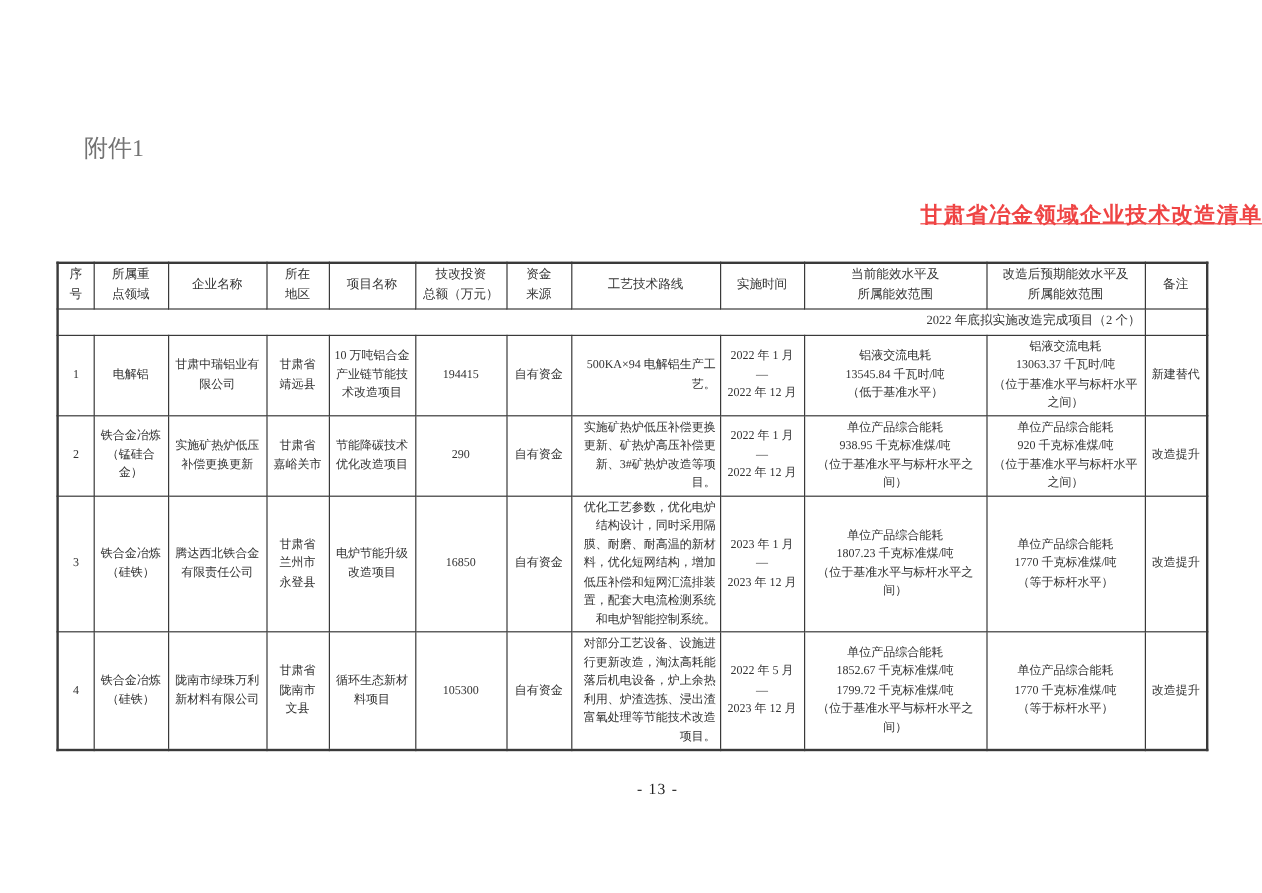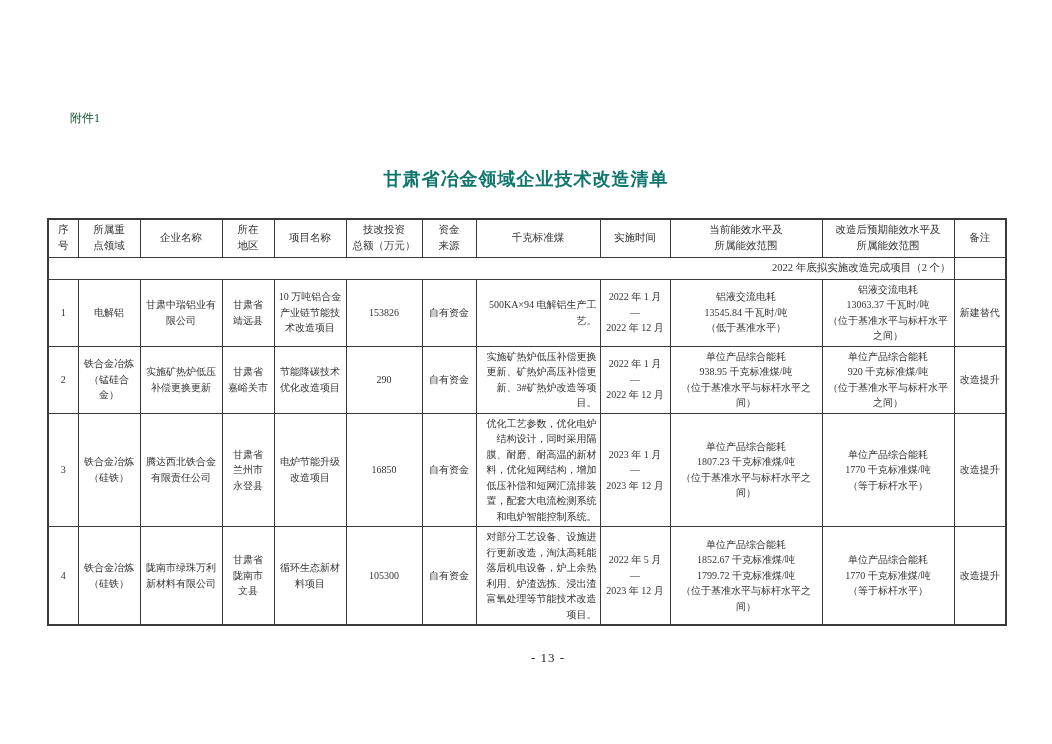--- a/index.html
+++ b/index.html
@@ -1,25 +1,25 @@
 <!DOCTYPE html>
 <html><head>
 <meta charset="utf-8">
 <style>
   html,body { margin:0; padding:0; background:#ffffff; }
   .page {
     position:relative; width:1052px; height:744px; background:#ffffff;
     font-family:"Liberation Serif","DejaVu Serif",serif; color:#2b2b2b; overflow:hidden;
   }
   .attachment {
-    position:absolute; left:70px; top:110px; font-size:12px; color:#14532d;
+    position:absolute; left:70px; top:110px; font-size:20px; color:#737373;
   }
   .doc-title {
-    position:absolute; left:0; right:0; top:167px; margin:0; text-align:center;
-    font-size:18px; font-weight:bold; letter-spacing:1px; color:#0f766e;
+    position:absolute; left:0; right:0; top:167px; margin:0; text-align:right;
+    font-size:18px; font-weight:bold; letter-spacing:1px; color:#ef4444;text-decoration:underline;
   }
   table.main {
     position:absolute; left:47px; top:218px; width:958px;
     border-collapse:collapse; table-layout:fixed; font-size:10px; color:#333;
     border:2px solid #3a3a3a;
   }
   .main th, .main td {
     border:1px solid #3a3a3a; padding:2px 3px; text-align:center; vertical-align:middle;
     white-space:pre-line; word-break:break-all; line-height:1.55;
   }
@@ -63,42 +63,42 @@
           <th>所属重
 点领域</th>
           <th>企业名称</th>
           <th>所在
 地区</th>
           <th>项目名称</th>
           <th>技改投资
 总额（万元）</th>
           <th>资金
 来源</th>
-          <th>千克标准煤</th>
+          <th>工艺技术路线</th>
           <th>实施时间</th>
           <th>当前能效水平及
 所属能效范围</th>
           <th>改造后预期能效水平及
 所属能效范围</th>
           <th>备注</th>
         </tr>
     </thead>
     <tbody id="table-body">
         <tr class="section-row">
           <td class="section-title" colspan="11">2022 年底拟实施改造完成项目（2 个）</td>
           <td></td>
         </tr>
         <tr class="data-row">
           <td class="cell-seq">1</td>
           <td class="cell-field">电解铝</td>
           <td class="cell-company">甘肃中瑞铝业有限公司</td>
           <td class="cell-location">甘肃省
 靖远县</td>
           <td class="cell-project">10 万吨铝合金产业链节能技术改造项目</td>
-          <td class="cell-investment">153826</td>
+          <td class="cell-investment">194415</td>
           <td class="cell-funding">自有资金</td>
           <td class="cell-process">500KA×94 电解铝生产工艺。</td>
           <td class="cell-period">2022 年 1 月
 —
 2022 年 12 月</td>
           <td class="cell-current">铝液交流电耗
 13545.84 千瓦时/吨
 （低于基准水平）</td>
           <td class="cell-expected">铝液交流电耗
 13063.37 千瓦时/吨

